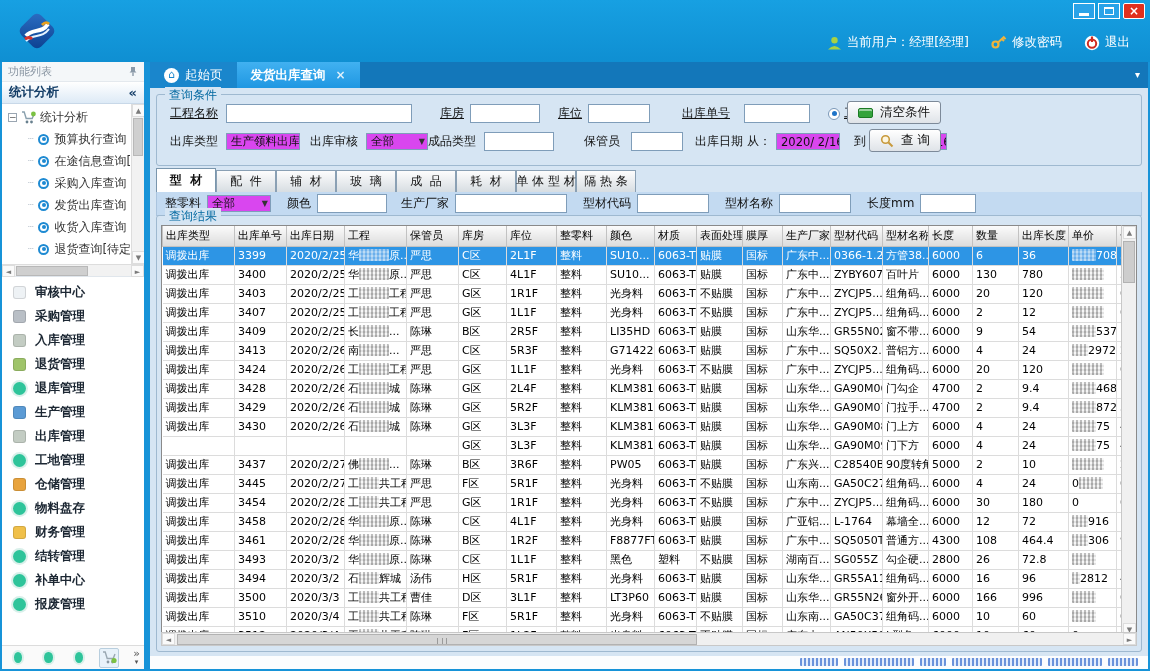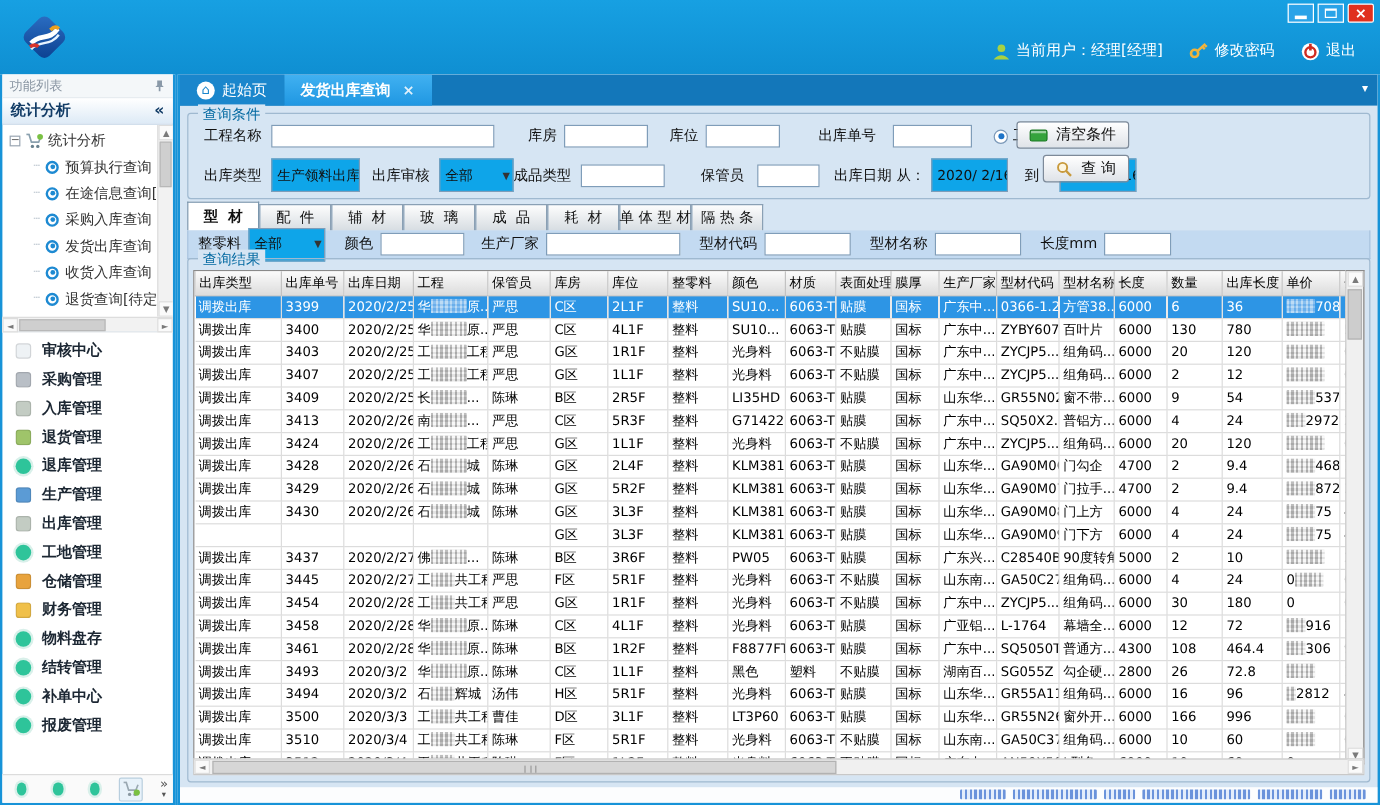--- a/index.html
+++ b/index.html
@@ -56,21 +56,21 @@
   .tab .x{font-size:12px;color:#dff0fb;margin-left:4px;}
   .tab-dd{position:absolute;right:8px;top:7px;color:#fff;font-size:10px;cursor:pointer;}
 
   .gbox{position:absolute;border:1px solid #9fb9d0;border-radius:3px;}
   .gbox>.legend{position:absolute;top:-8px;left:8px;background:#d6e5f3;padding:0 4px;font-size:12px;color:#0369a1;}
 
   .q-fieldset{left:6px;top:32px;right:6px;height:72px;}
   .q-row{position:absolute;left:13px;right:8px;display:flex;align-items:center;font-size:12px;color:#111;}
   .q-row .lbl{flex:none;}
   input.tb{height:19px;border:1px solid #7f9db9;background:#fff;font-size:12px;padding:0 3px;font-family:inherit;}
-  .sel{height:28px;border:1px solid #7f9db9;background:#0ea5e9;display:flex;align-items:center;justify-content:space-between;padding:0 2px 0 4px;font-size:11.5px;white-space:nowrap;overflow:hidden;cursor:pointer;}
+  .sel{height:17px;border:1px solid #7f9db9;background:#d946ef;display:flex;align-items:center;justify-content:space-between;padding:0 2px 0 4px;font-size:11.5px;white-space:nowrap;overflow:hidden;cursor:pointer;}
   .sel .car{font-size:8px;color:#333;flex:none;margin-left:2px;}
   .radio{width:12px;height:12px;border-radius:50%;border:1px solid #7a98b8;background:#fff;position:relative;flex:none;}
   .radio.on::after{content:"";position:absolute;left:2.5px;top:2.5px;width:5px;height:5px;border-radius:50%;background:#1f74c8;}
   .btn{position:absolute;height:23px;border:1px solid #7d8a99;border-radius:3px;background:linear-gradient(#ffffff,#dfe3e8);display:flex;align-items:center;gap:7px;padding:0 10px;font-size:12.5px;color:#111;cursor:pointer;}
   .clear-ico{width:15px;height:10px;background:#35a33c;border:1px solid #1c7a24;border-radius:2px;box-shadow:inset 0 2px 0 rgba(255,255,255,.5);}
 
   .mat-tabs{position:absolute;left:6px;top:106px;height:24px;display:flex;align-items:flex-end;}
   .mtab{width:60px;height:22px;border:1px solid #8aa0b4;border-bottom:none;background:linear-gradient(#fdfdfd,#d7dde2);display:flex;align-items:center;justify-content:center;font-size:12px;color:#111;cursor:pointer;white-space:pre;}
   .mtab.active{height:24px;background:#fff;font-weight:bold;border-color:#7a96ad;}
 
@@ -251,26 +251,26 @@
       </div>
       <div class="menu-item">
         <span class="mi-icon circle" style="background: rgb(46, 196, 154);"></span>
         <span>工地管理</span>
       </div>
       <div class="menu-item">
         <span class="mi-icon" style="background: rgb(232, 163, 61);"></span>
         <span>仓储管理</span>
       </div>
       <div class="menu-item">
+        <span class="mi-icon circle" style="background: rgb(46, 196, 154);"></span>
+        <span>物料盘存</span>
+      </div>
+      <div class="menu-item">
         <span class="mi-icon" style="background: rgb(240, 192, 74);"></span>
         <span>财务管理</span>
-      </div>
-      <div class="menu-item">
-        <span class="mi-icon circle" style="background: rgb(46, 196, 154);"></span>
-        <span>物料盘存</span>
       </div>
       <div class="menu-item">
         <span class="mi-icon circle" style="background: rgb(46, 196, 154);"></span>
         <span>结转管理</span>
       </div>
       <div class="menu-item">
         <span class="mi-icon circle" style="background: rgb(46, 196, 154);"></span>
         <span>补单中心</span>
       </div>
       <div class="menu-item">
@@ -305,21 +305,21 @@
     </div>
     <div class="tab active">
       <span>发货出库查询</span>
       <span class="x">×</span>
     </div>
     <span class="tab-dd">▾</span>
   </div>
 
   <div class="gbox q-fieldset">
     <div class="legend">查询条件</div>
-    <div class="q-row" style="top:9px;">
+    <div class="q-row" style="top:9px;text-decoration:underline;">
       <span class="lbl" style="width:56px;">工程名称</span>
       <input class="tb" style="width: 186px;">
       <span class="lbl" style="width:32px;margin-left:20px;text-align:right;margin-right:6px;">库房</span>
       <input class="tb" style="width: 70px;">
       <span class="lbl" style="width:32px;margin-left:10px;text-align:right;margin-right:6px;">库位</span>
       <input class="tb" style="width: 62px;">
       <span class="lbl" style="width:56px;margin-left:32px;margin-right:6px;">出库单号</span>
       <input class="tb" style="width: 66px;">
       <span class="radio on" style="margin-left:18px;"></span>
       <span style="margin-left:4px;">工装</span>

